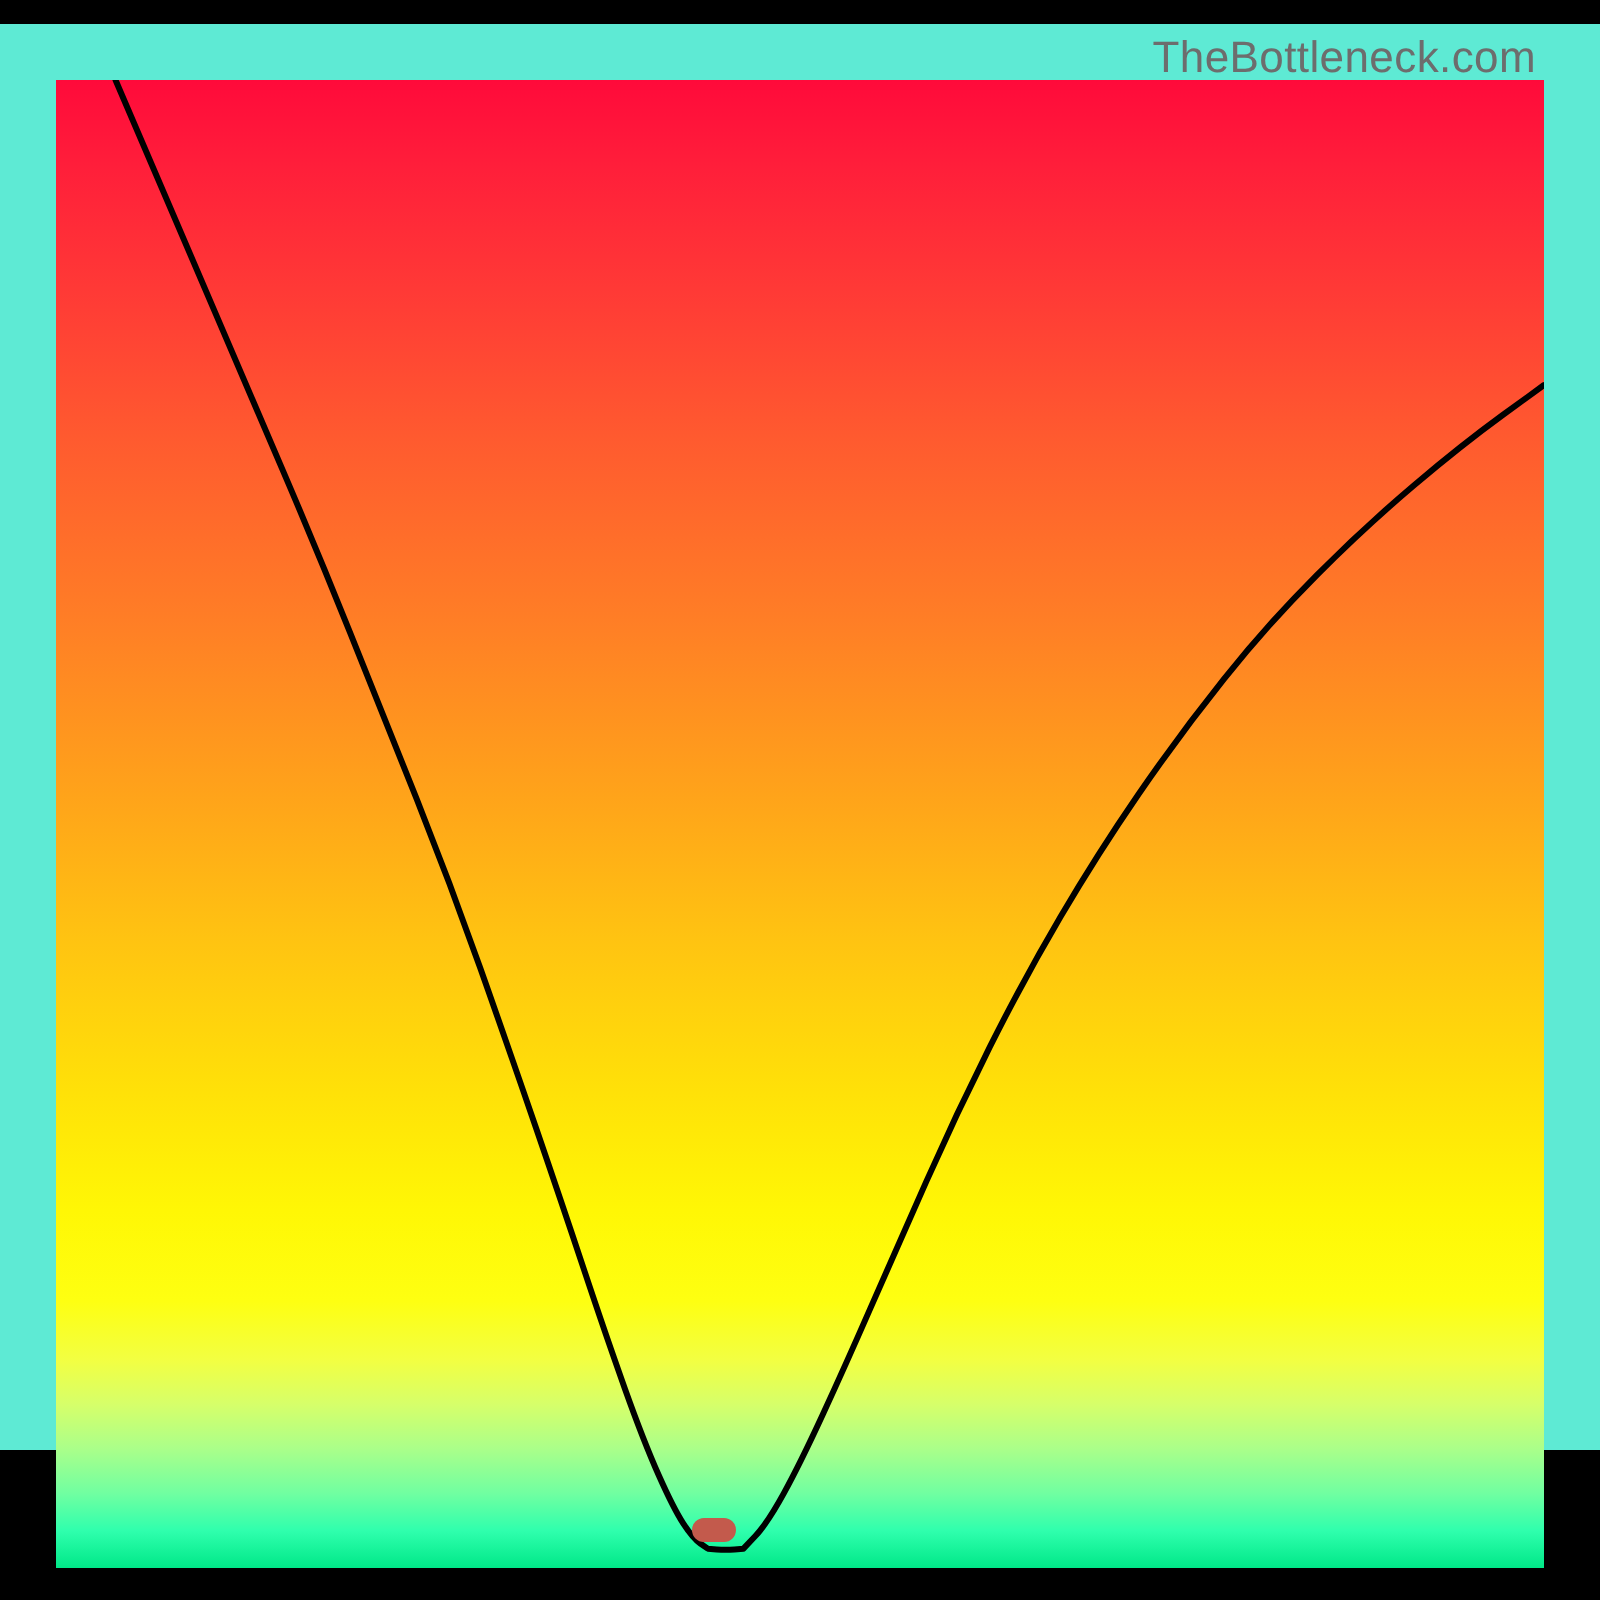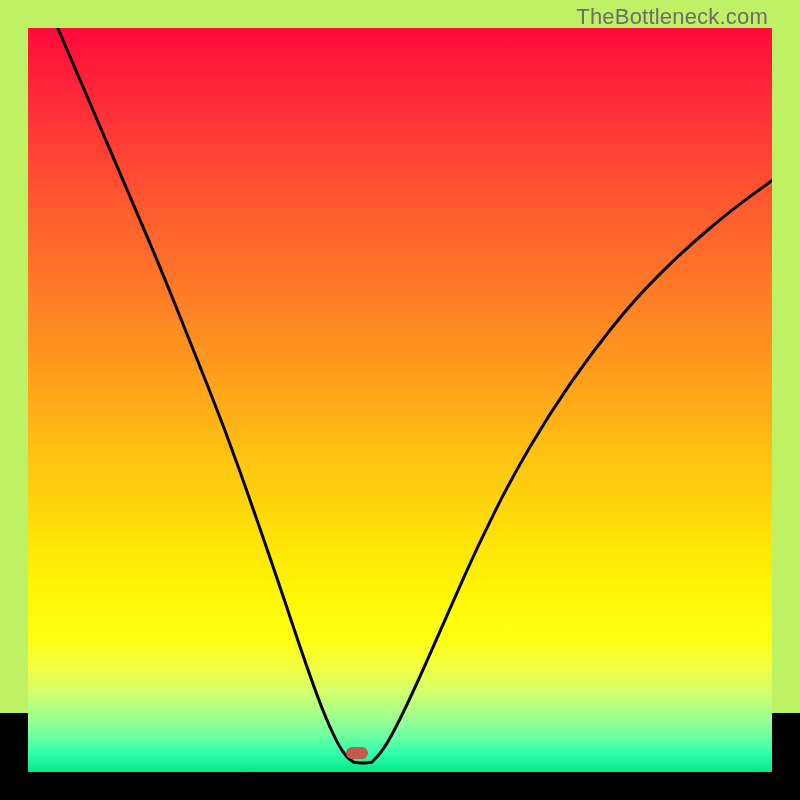--- a/index.html
+++ b/index.html
@@ -6,25 +6,25 @@
     margin: 0;
     padding: 0;
     width: 800px;
     height: 800px;
     background: #000000;
     overflow: hidden;
     font-family: Arial, Helvetica, sans-serif;
   }
   .frame {
     position: absolute;
-    top: 0;
+    top: 12px;
     left: 0;
     width: 800px;
     height: 713px;
-    background: #bef264;
+    background: #5eead4;
   }
   .plot-area {
     position: absolute;
     background: linear-gradient(to bottom,
       #ff0a3a 0%,
       #ff1f3a 6%,
       #ff3936 14%,
       #ff5a2f 24%,
       #ff7d26 36%,
       #ffa31a 48%,

